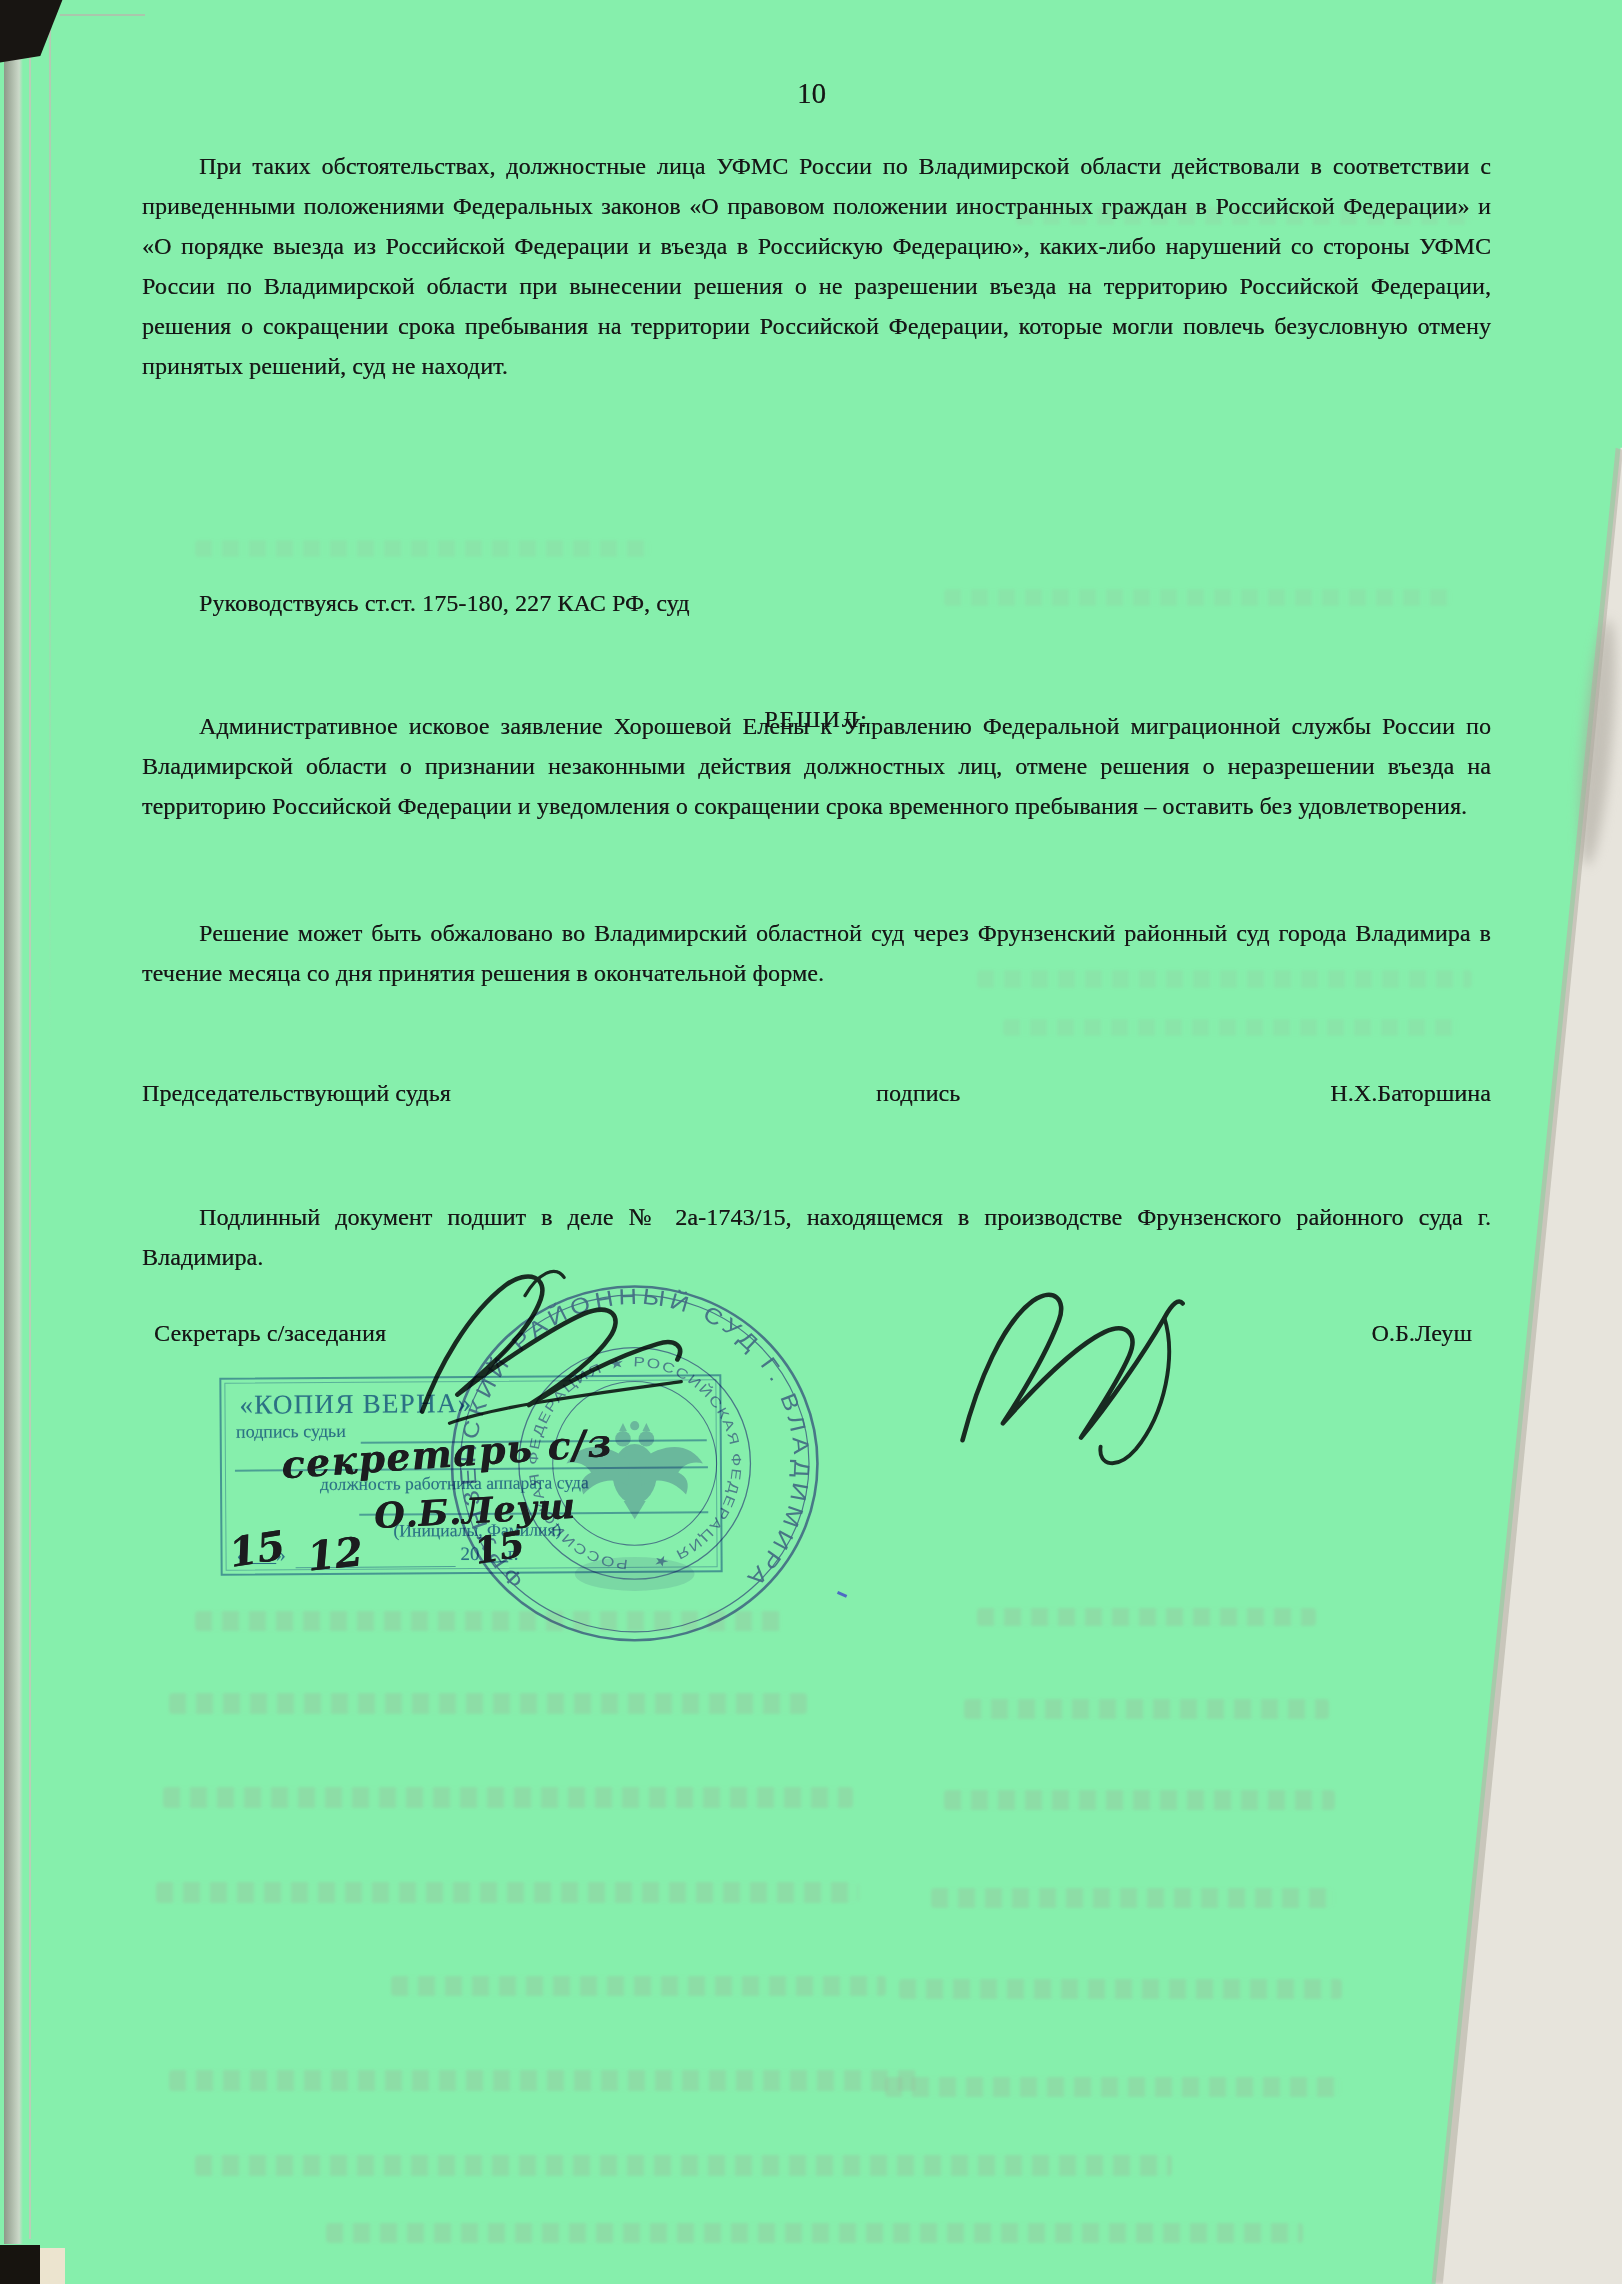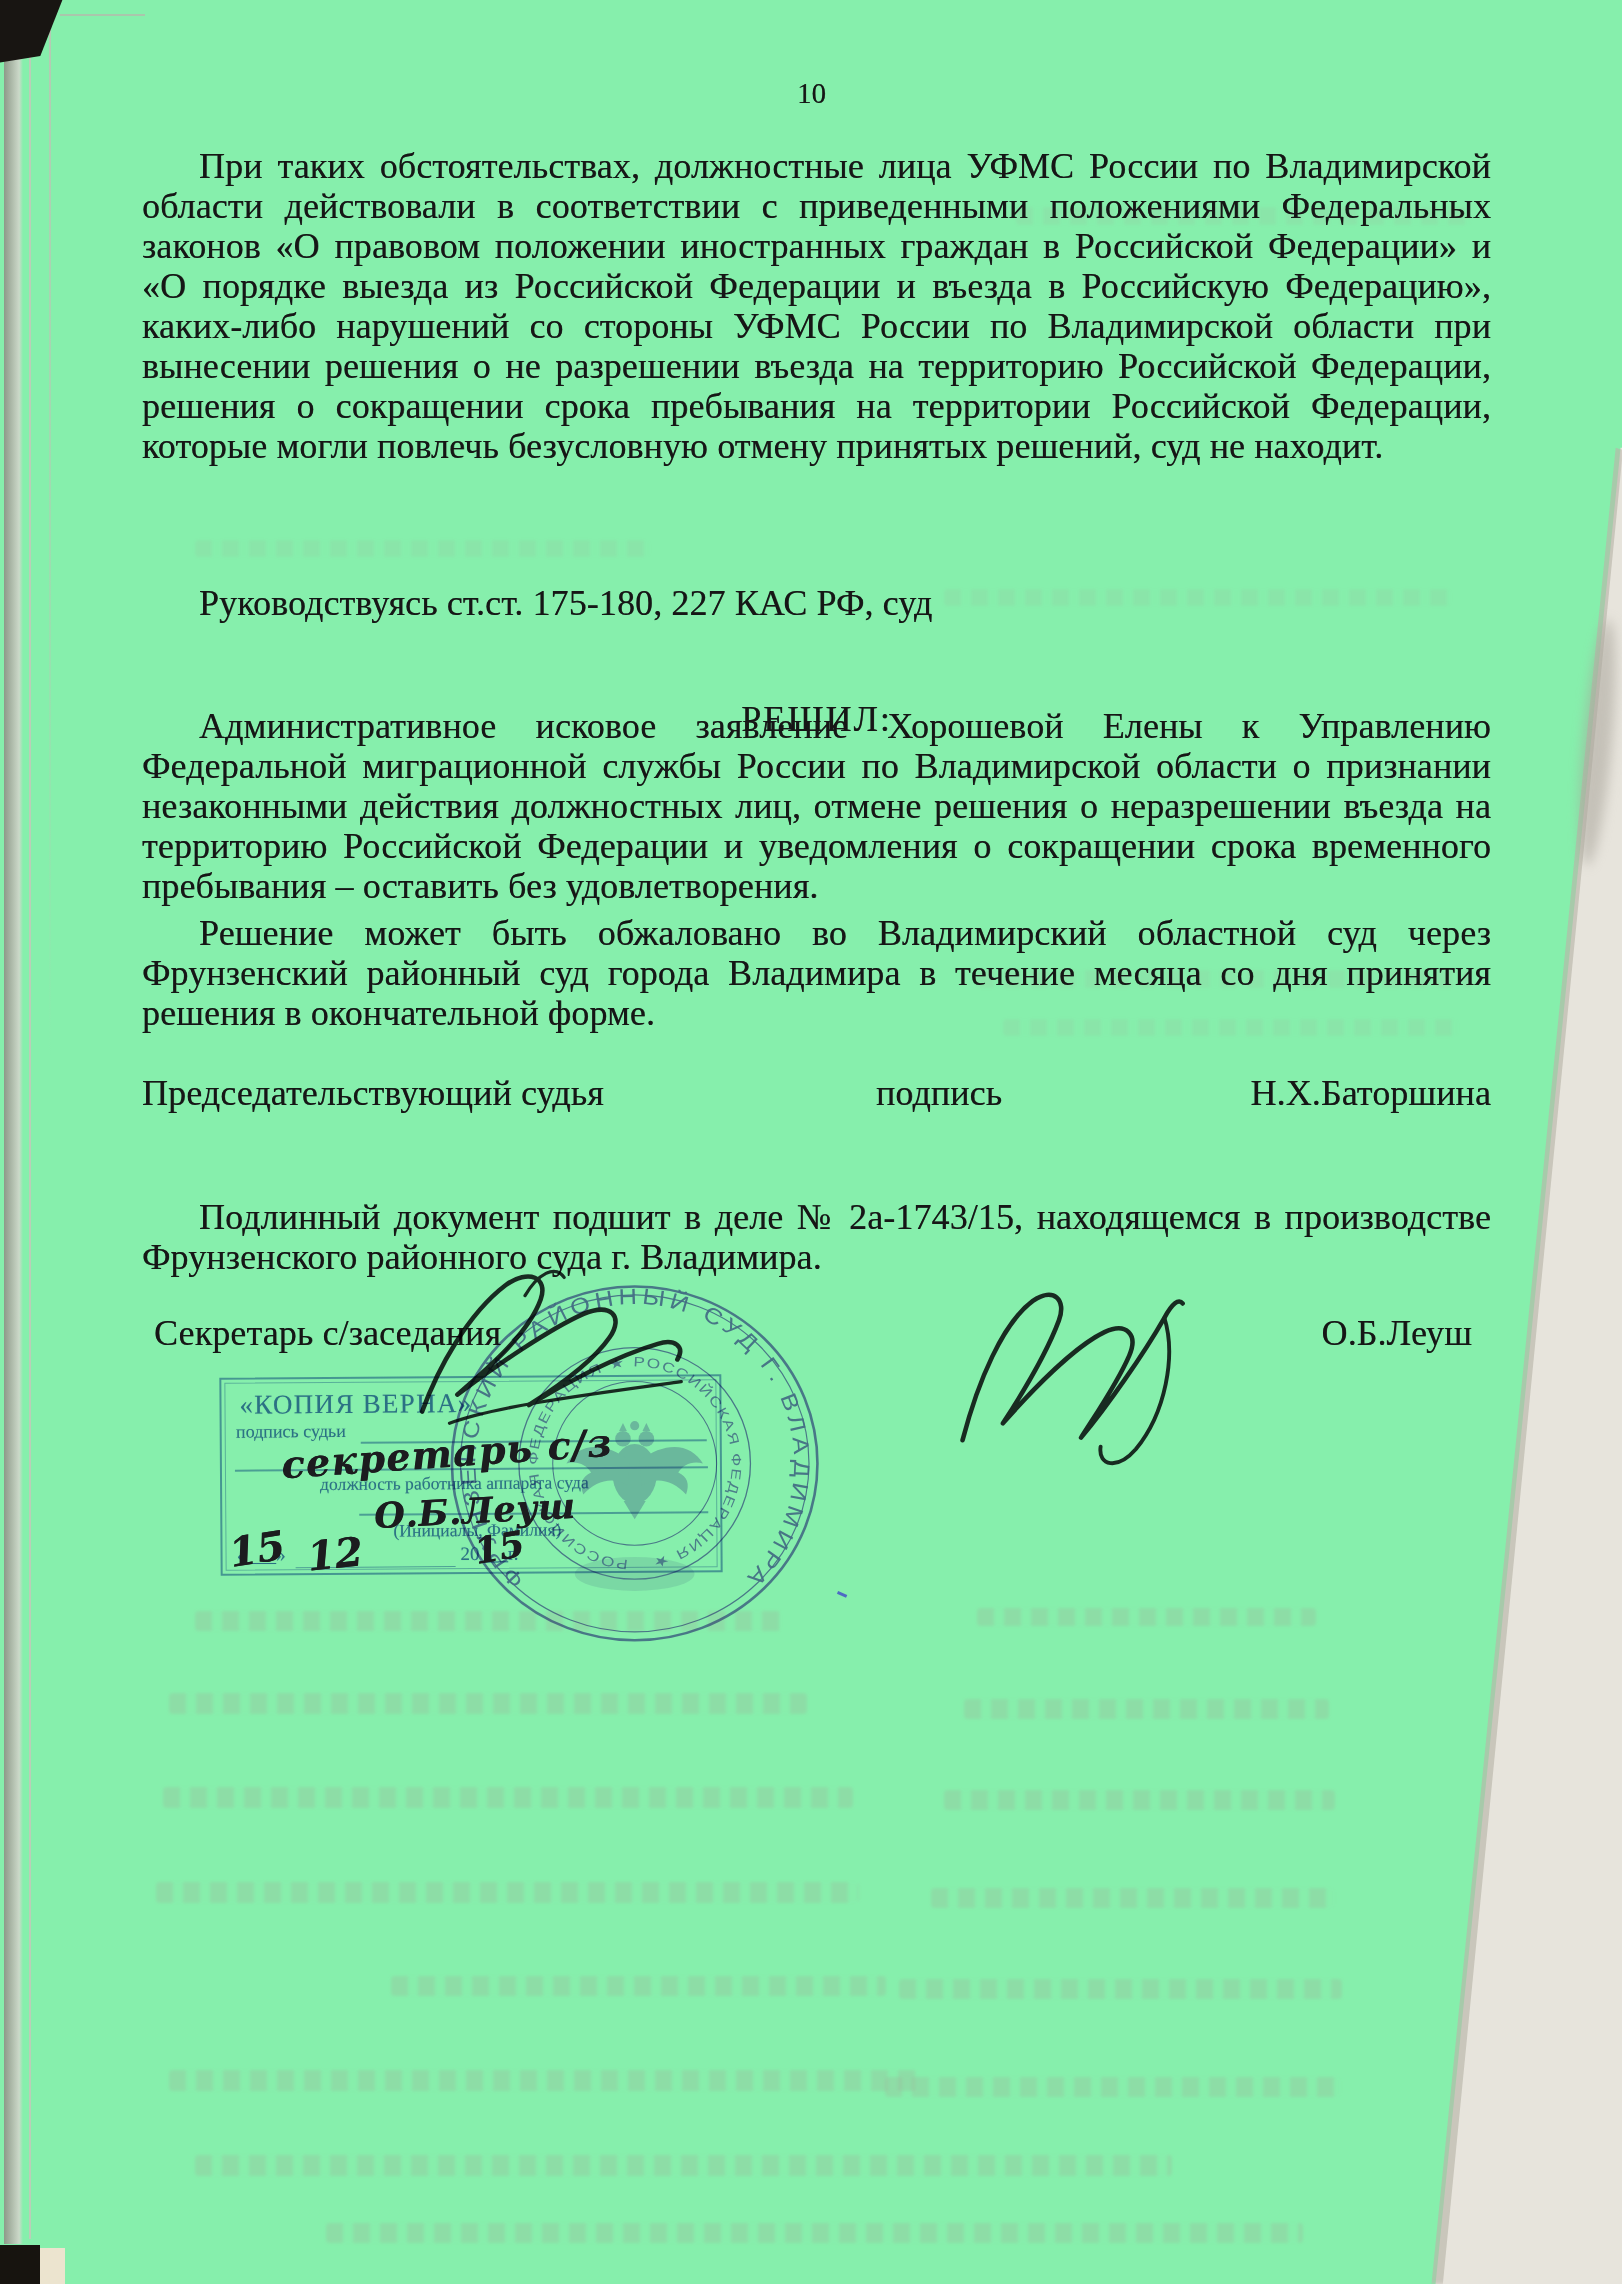--- a/index.html
+++ b/index.html
@@ -4,21 +4,21 @@
 <style>
   html,body{margin:0;padding:0;}
   body{
     width:1623px;height:2284px;position:relative;overflow:hidden;
     background:#eceae2;
     font-family:"Liberation Serif", serif;
   }
   .page{position:absolute;left:0;top:0;width:1623px;height:2284px;background:#86efac;}
   
   .txt{
-    position:absolute;color:#161616;font-size:36px;line-height:40px;
+    position:absolute;color:#161616;font-size:24px;line-height:40px;
     text-shadow:0.3px 0 0 rgba(20,20,20,.65);letter-spacing:0.1px;z-index:4;
   }
   .block{left:142px;width:1349px;text-align:justify;}
   .indent{text-indent:57px;}
   .center{text-align:center;}
   .pageno{left:0;width:1623px;text-align:center;font-size:29px;}
   .rowlabel{white-space:nowrap;}
   .rright{position:absolute;right:132px;text-align:right;}
   .heading{letter-spacing:2px;margin-top:32px;}
   

